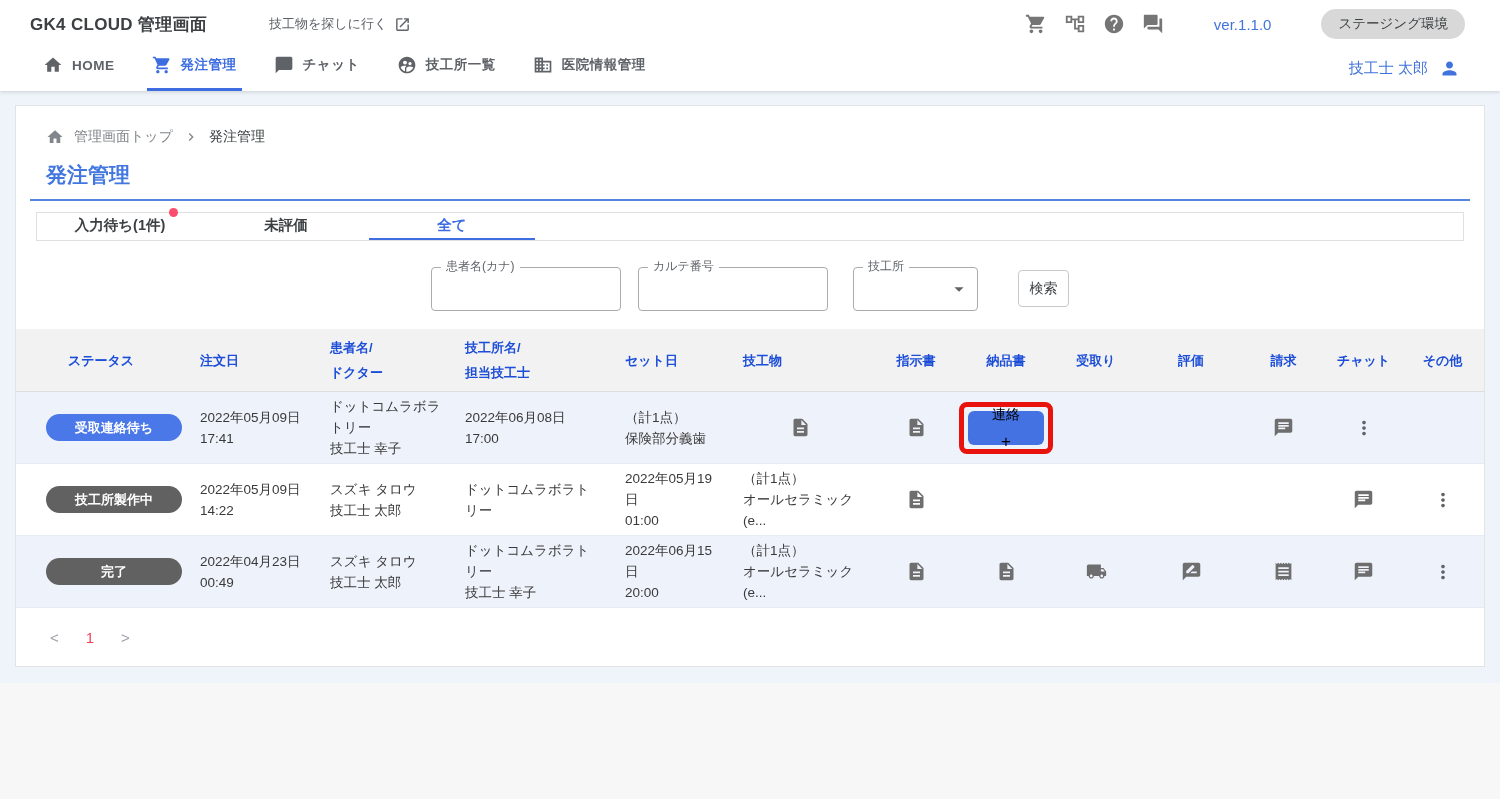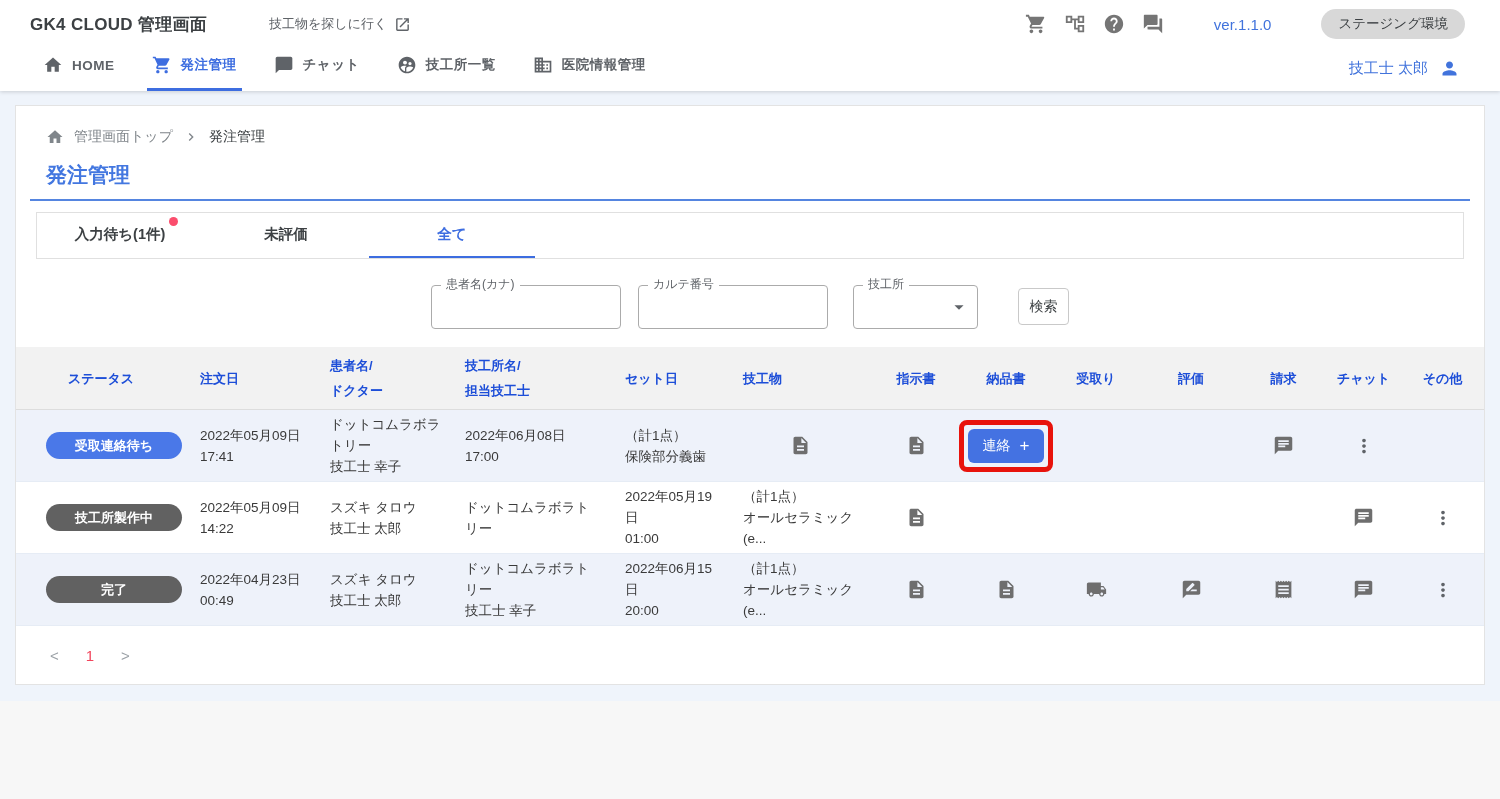--- a/index.html
+++ b/index.html
@@ -29,21 +29,21 @@
   
   .page { background:#eff4fb; padding:14px 15px 16px; flex:0 0 auto; }
   .card { background:#fff; border:1px solid #e3e3e3; padding-bottom:16px; }
 
   .breadcrumb { display:flex; align-items:center; gap:10px; padding:22px 0 0 30px; font-size:14px; color:#80868b; }
   .breadcrumb .crumb-current { color:#3c4043; }
   .breadcrumb .crumb-link { cursor:pointer; }
 
   .page-title { margin:15px 14px 0; padding:0 0 10px 16px; font-size:21px; font-weight:bold; color:#4377e0; border-bottom:2px solid #5585e0; }
 
-  .tabs { display:flex; margin:11px 20px 0; border:1px solid #e0e0e0; height:47px; }
+  .tabs { display:flex; margin:11px 20px 0; border:1px solid #e0e0e0; height:29px; }
   .tab { width:166px; display:flex; align-items:center; justify-content:center; font-size:14.5px; font-weight:bold; color:#3c4043; cursor:pointer; border-bottom:2px solid transparent; }
   .tab.active { color:var(--primary,#3d6de0); border-bottom-color:var(--primary,#3d6de0); }
   .tab-label { position:relative; }
   .tab-dot { position:absolute; top:-8px; right:-13px; width:9px; height:9px; border-radius:50%; background:var(--dot-pink,#fb4d6d); }
 
   .search-bar { display:flex; justify-content:center; align-items:flex-start; margin-top:26px; height:44px; }
   .field { position:relative; border:1px solid #ababab; border-radius:4px; height:44px; background:#fff; }
   .field.w-text { width:190px; margin-right:17px; }
   .field.w-select { width:125px; margin-right:40px; margin-left:8px;font-family:Liberation Serif, serif; }
   .field-label { position:absolute; top:-8px; left:9px; background:#fff; padding:0 5px; font-size:12px; color:#5f6368; line-height:1; }
@@ -59,21 +59,21 @@
   .cell { padding:4px 8px 4px 14px; line-height:21px; }
   .cell.c-center { display:flex; justify-content:center; padding:4px 0; }
   .hcell { padding:0 8px 0 14px; line-height:25px; }
   .hcell.c-center { text-align:center; padding:0; }
   .pill { width:136px; height:27px; margin-left:26px; border-radius:14px; display:flex; align-items:center; justify-content:center; color:#fff; font-size:13px; font-weight:bold; }
   .pill.blue { background:var(--badge-blue,#4a78e8); }
   .pill.gray { background:var(--badge-gray,#616161); }
   .cell-icon { color:#6e6e6e; cursor:pointer; display:flex; }
   .more-icon { color:#5f6368; }
   .btn-wrap { position:relative; }
-  .contact-btn { background:var(--btn-blue,#4472e2); color:#ffffff; border:none; border-radius:6px; height:34px; min-width:76px; padding:0 11px; font-size:14px; display:flex; align-items:center; justify-content:center; gap:9px; cursor:pointer; font-family:inherit; }
+  .contact-btn { background:var(--btn-blue,#4472e2); color:#000000; border:none; border-radius:6px; height:34px; min-width:76px; padding:0 11px; font-size:14px; display:flex; align-items:center; justify-content:center; gap:9px; cursor:pointer; font-family:inherit;flex-direction:column; }
   .contact-plus { font-size:17px; line-height:1; }
   .highlight-box { position:absolute; inset:-9px; border:5px solid var(--highlight-red,#e8130c); border-radius:8px; pointer-events:none; }
 
   .pagination { display:flex; align-items:center; gap:27px; margin:21px 0 4px 34px; font-size:15px; }
   .page-arrow { color:#9aa0a6; background:none; border:none; font-size:15px; cursor:pointer; font-family:inherit; }
   .page-num { color:var(--page-red,#f2455c); background:none; border:none; font-size:15px; cursor:pointer; font-family:inherit; }
 
   .footer-space { flex:1 1 auto; background:#f7f7f7; }
 </style>
 </head>

